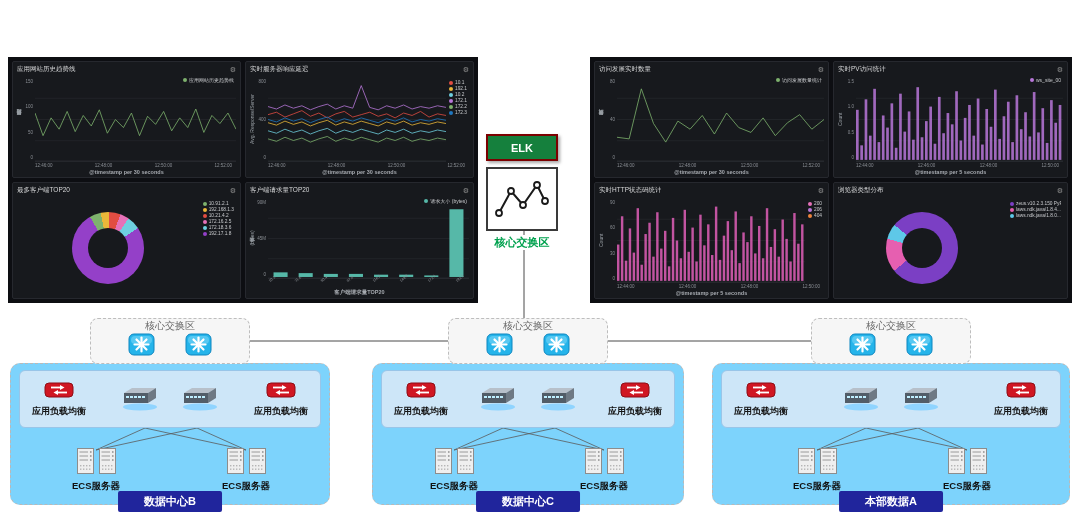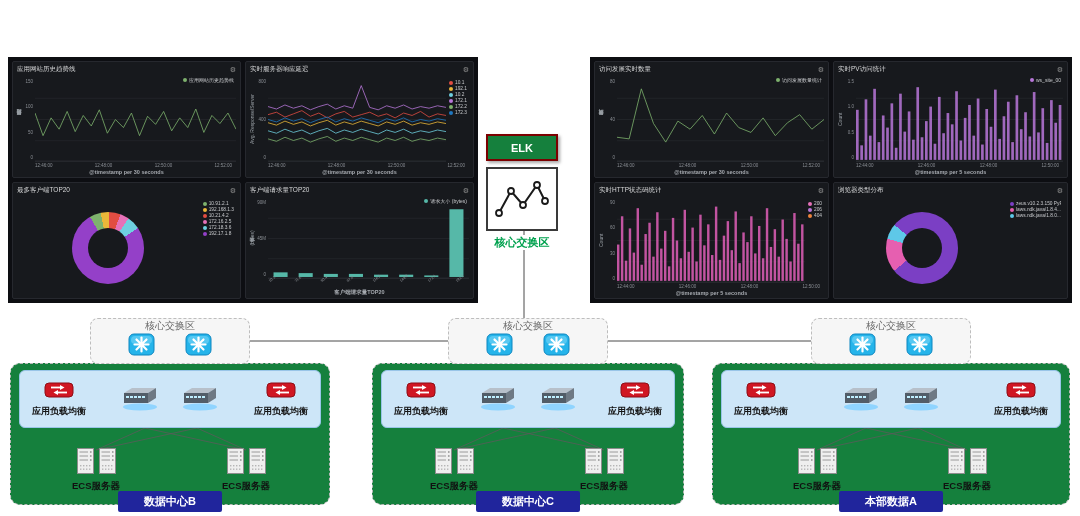--- a/index.html
+++ b/index.html
@@ -49,21 +49,21 @@
     border:2px solid #3a3a3a; display:flex; align-items:center; justify-content:center; z-index:3; }
   .telemetry { position:absolute; left:486px; top:235px; width:72px; text-align:center;
     color:#00a14e; font-weight:bold; font-size:11px; background:#fff; z-index:3; }
 
   
   .overlay { position:absolute; left:0; top:0; width:1080px; height:516px; z-index:0; pointer-events:none; }
   .core-box { position:absolute; top:318px; width:160px; height:46px; background:#f6f6f6;
     border:1px dashed #bdbdbd; border-radius:8px; text-align:center; z-index:2; }
   .core-label { font-size:10px; color:#666; line-height:13px; }
   .core-icons { display:flex; justify-content:center; gap:30px; }
-  .dc { position:absolute; top:363px; height:142px; background:#15803d;
+  .dc { position:absolute; top:363px; height:142px; background:#7dd3fc;
     border:1px dashed #b9b9b9; border-radius:10px; z-index:1; }
   .conn-svg { position:absolute; left:0; top:0; z-index:0; }
   .lb-box { position:absolute; left:8px; right:8px; top:6px; height:58px; background:#cde6f8;
     border:1px solid #99c5e8; border-radius:6px; display:flex; justify-content:space-between;
     align-items:center; padding:0 12px; z-index:1; }
   .lb-side { display:flex; flex-direction:column; align-items:center; gap:1px; }
   .lb-label { font-size:9px; font-weight:bold; color:#151515; white-space:nowrap; }
   .lb-switches { display:flex; gap:22px; align-items:flex-end; }
   .ecs-group { position:absolute; top:84px; width:90px; text-align:center; z-index:1; }
   .racks { display:flex; justify-content:center; gap:5px; }

